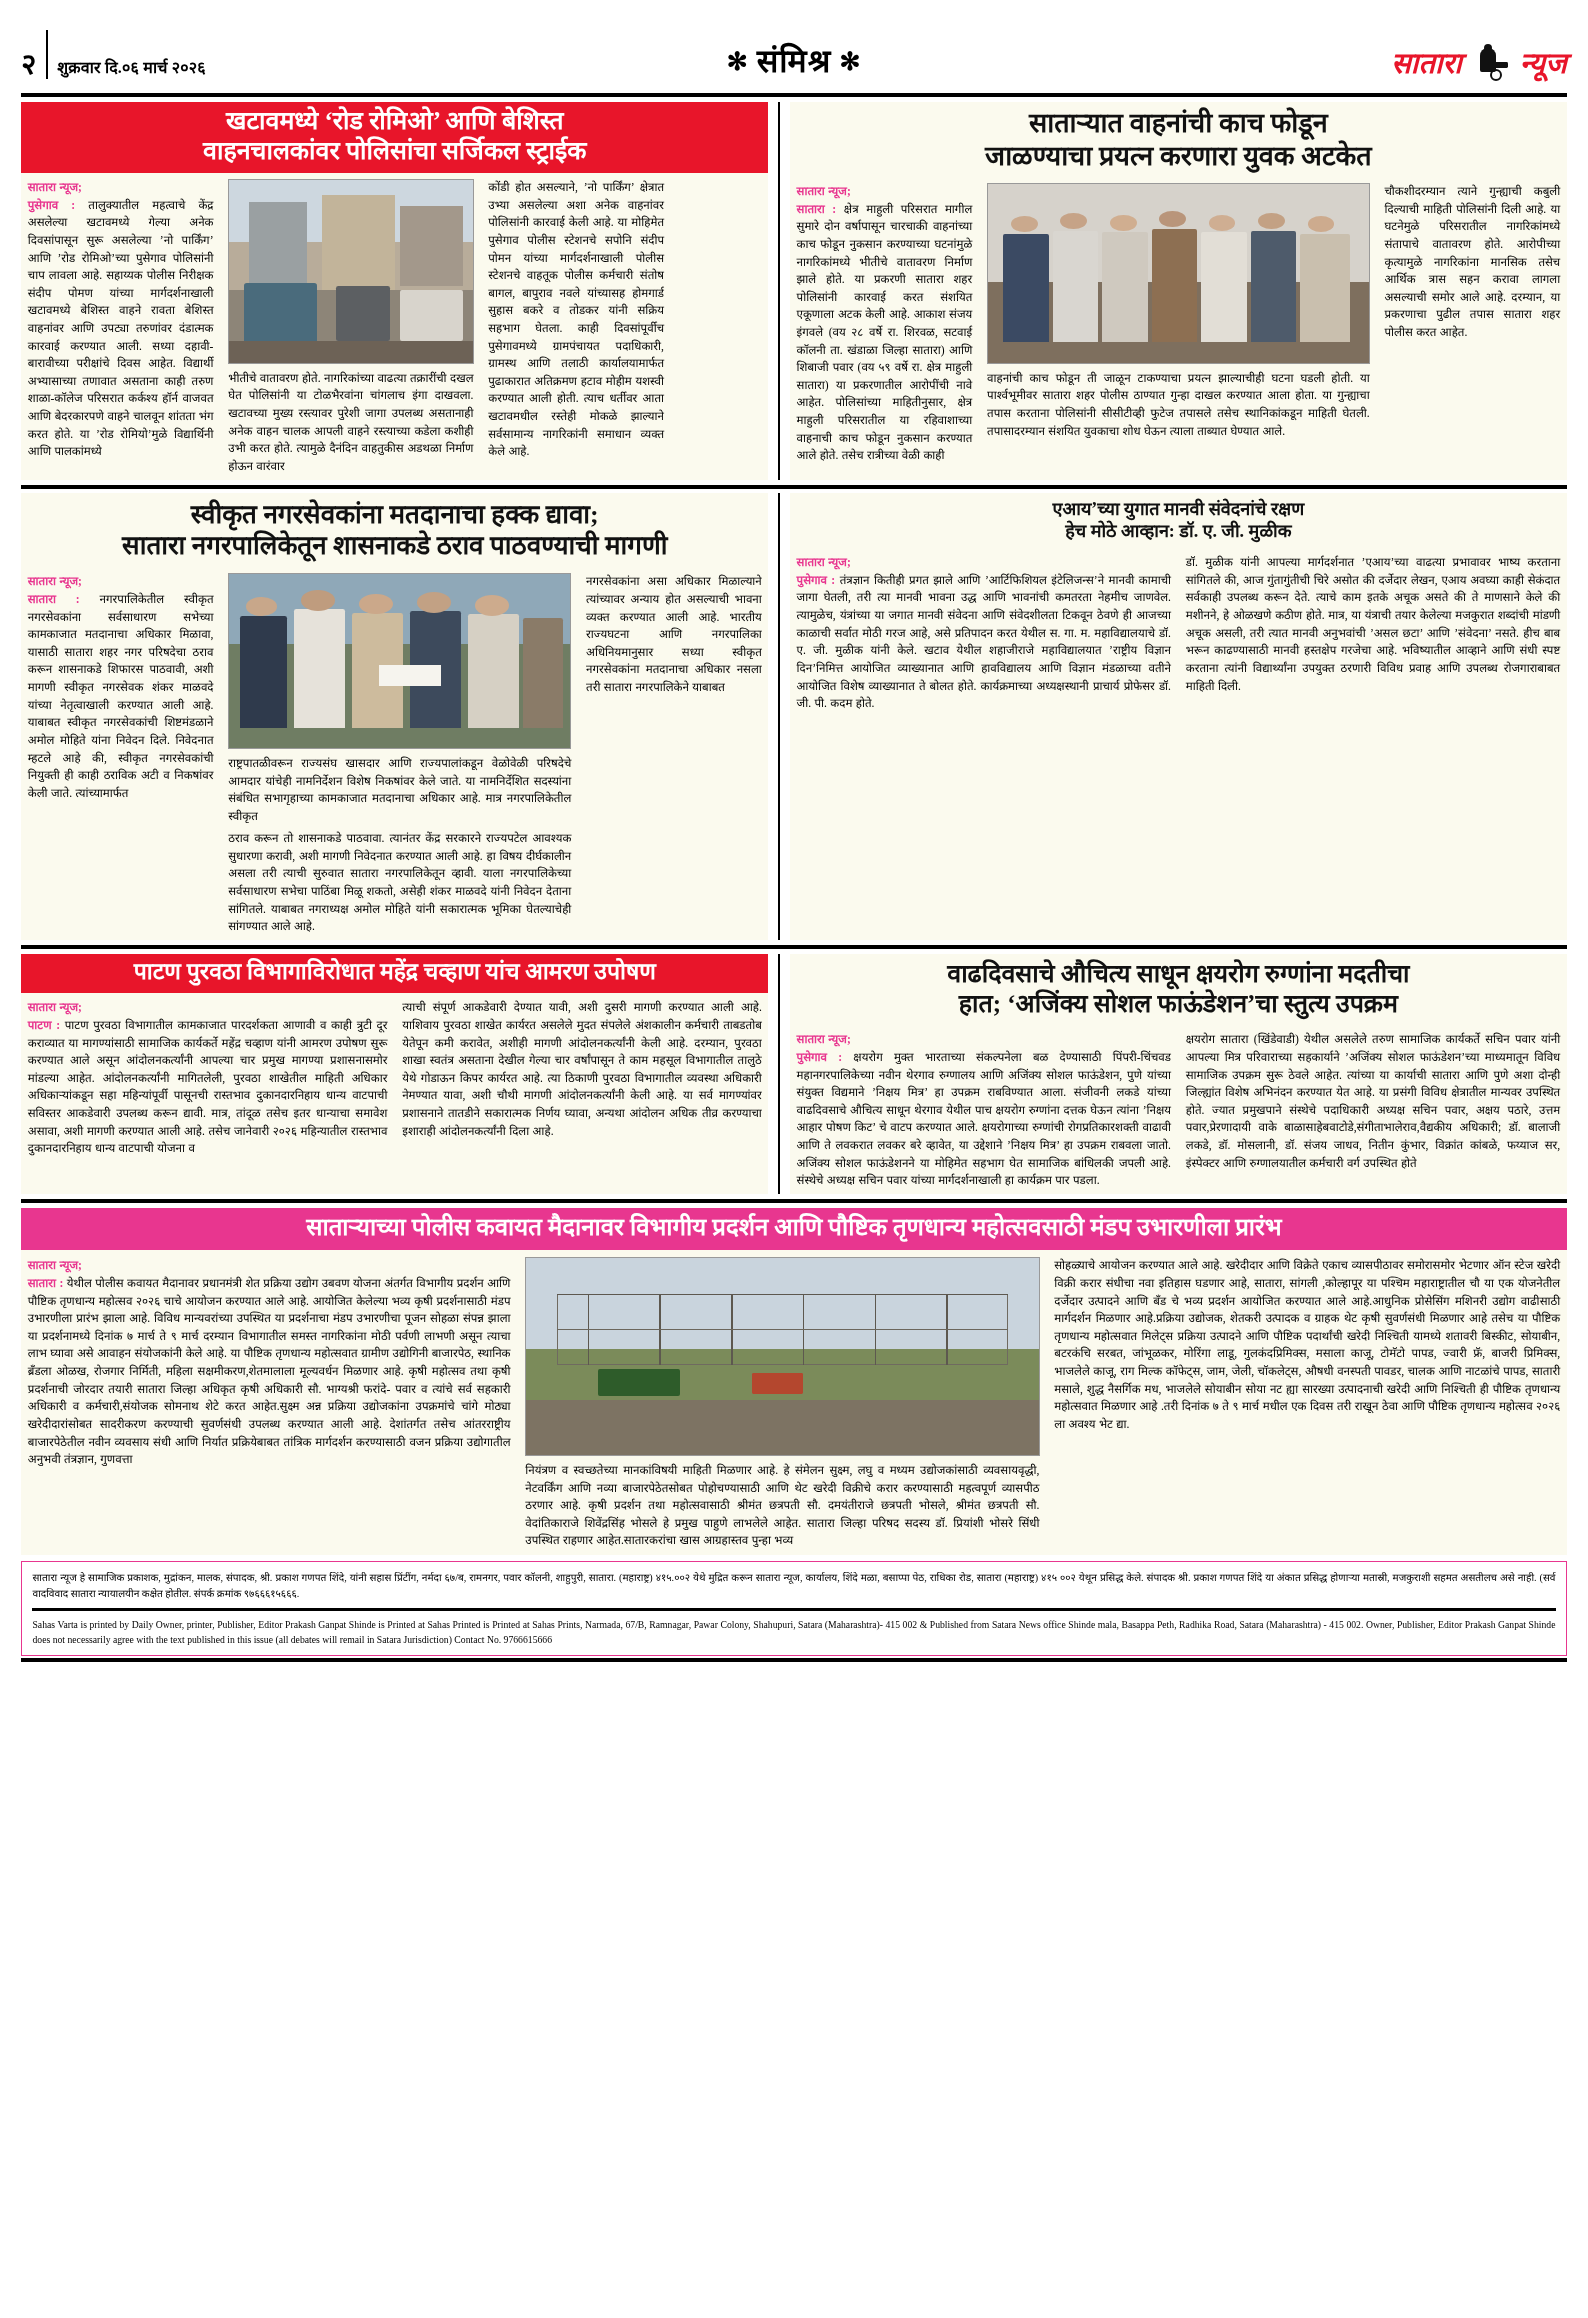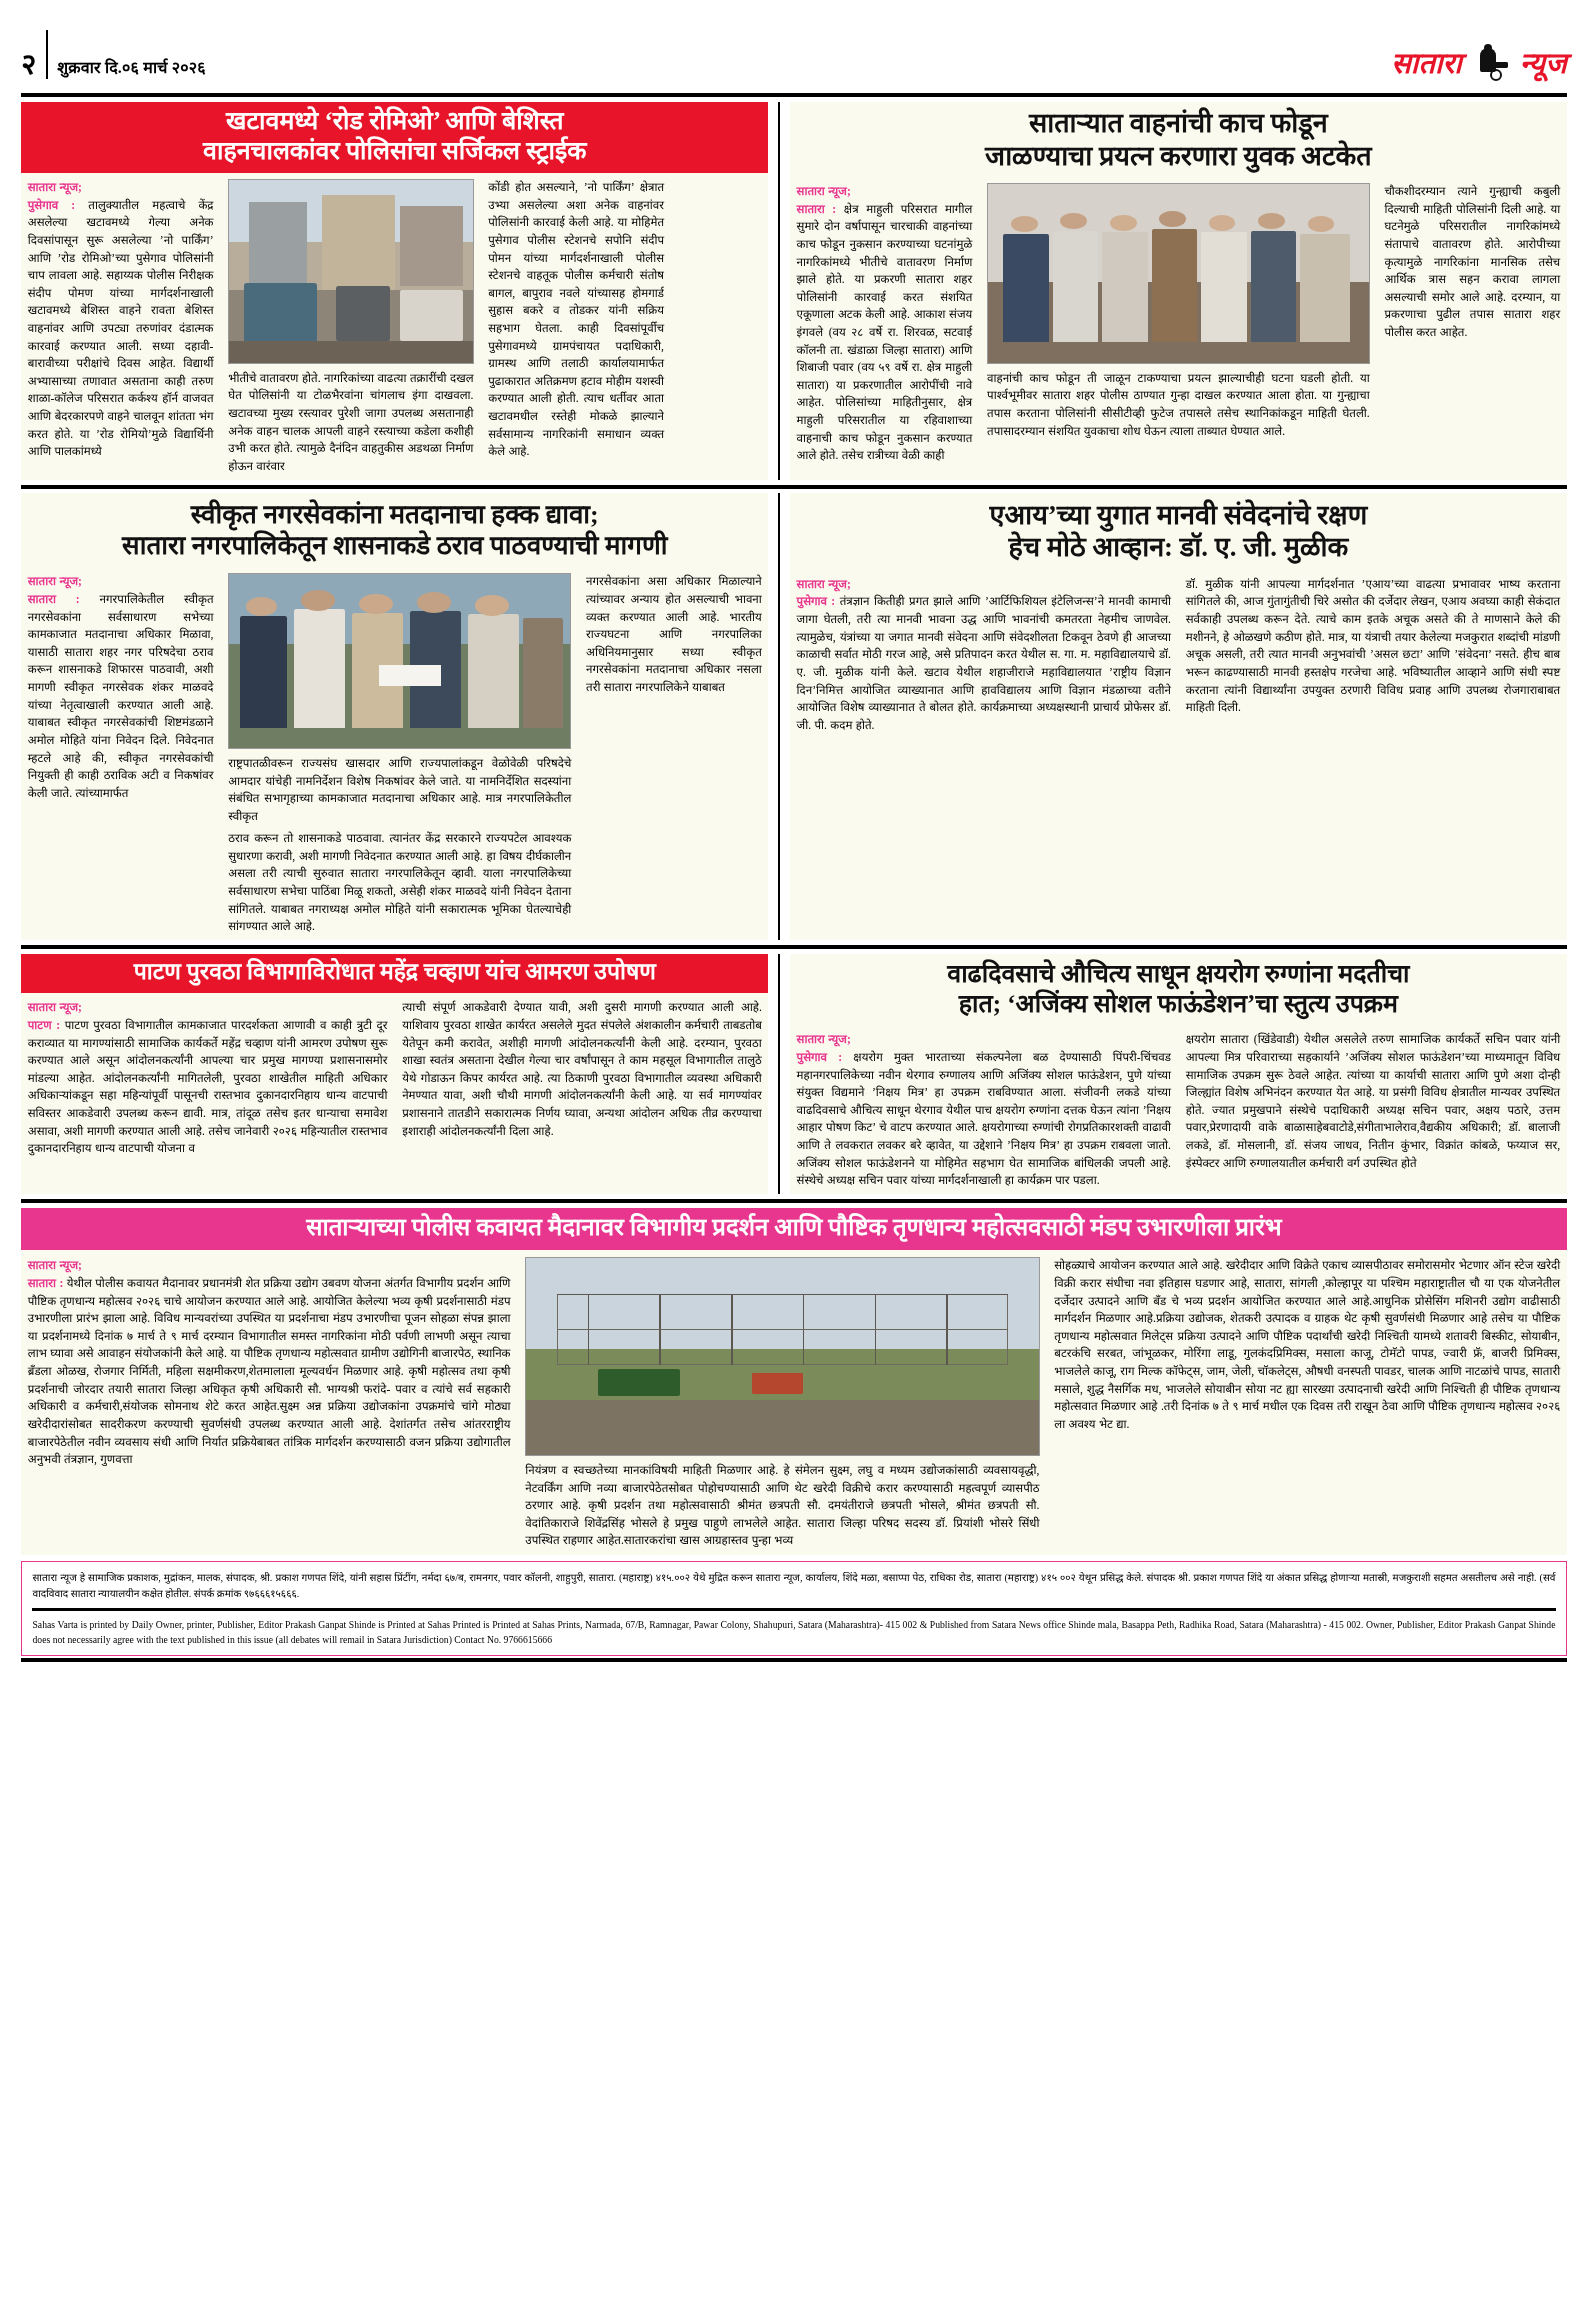--- a/index.html
+++ b/index.html
@@ -91,20 +91,23 @@
 
 <div class="page">
 
   <div class="masthead">
     <div class="folio-wrap">
       <div class="folio-num">२</div>
       <div class="folio-rule"></div>
       <div class="folio-date">शुक्रवार दि.०६ मार्च २०२६</div>
     </div>
 
+    <div class="mast-title">
+      <span class="star">✻</span><span>संमिश्र</span><span class="star">✻</span>
+    </div>
 
     <div class="logo">
       <div class="logo-word">सातारा</div>
       <div class="logo-emb">
         <div class="head"></div>
           <div class="fig"></div>
           <div class="cannon"></div>
           <div class="wheel"></div>
       </div>
       <div class="logo-word">न्यूज</div>
@@ -246,21 +249,21 @@
           <div class="body-txt">नगरसेवकांना असा अधिकार मिळाल्याने त्यांच्यावर अन्याय होत असल्याची भावना व्यक्त करण्यात आली आहे.
 
 भारतीय राज्यघटना आणि नगरपालिका अधिनियमानुसार सध्या स्वीकृत नगरसेवकांना मतदानाचा अधिकार नसला तरी सातारा नगरपालिकेने याबाबत</div>
         </div>
       </div>
     </div>
 
     <div class="vdiv" style="margin:0 10.2px;"></div>
 
     <div style="flex:1;" class="article-bg">
-      <div class="hl-black" style="font-size:27px;">
+      <div class="hl-black" style="font-size:18px;">
         <div>एआय’च्या युगात मानवी संवेदनांचे रक्षण</div>
         <div>हेच मोठे आव्हान: डॉ. ए. जी. मुळीक</div>
       </div>
       <div class="cols" style="padding:5.6px 4.6px 4.6px;">
         <div class="col">
           <div class="body-txt">
             <span class="byline">सातारा न्यूज;</span><br>
             <span class="dateline">पुसेगाव :</span>
             <span>तंत्रज्ञान कितीही प्रगत झाले आणि ’आर्टिफिशियल इंटेलिजन्स’ने मानवी कामाची जागा घेतली, तरी त्या मानवी भावना उद्ध आणि भावनांची कमतरता नेहमीच जाणवेल. त्यामुळेच, यंत्रांच्या या जगात मानवी संवेदना आणि संवेदशीलता टिकवून ठेवणे ही आजच्या काळाची सर्वात मोठी गरज आहे, असे प्रतिपादन करत येथील स. गा. म. महाविद्यालयाचे डॉ. ए. जी. मुळीक यांनी केले.
 

